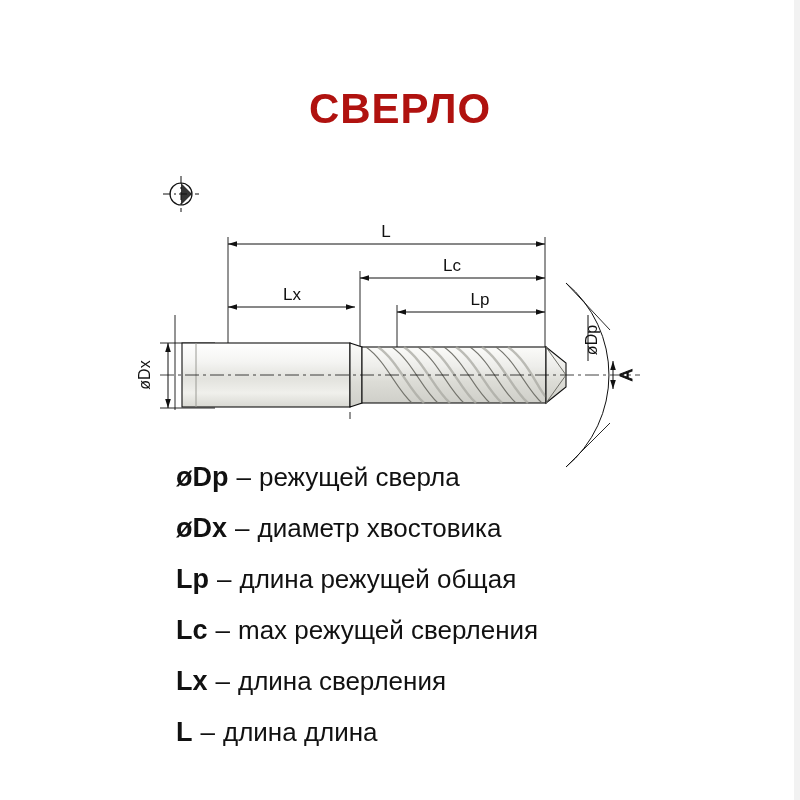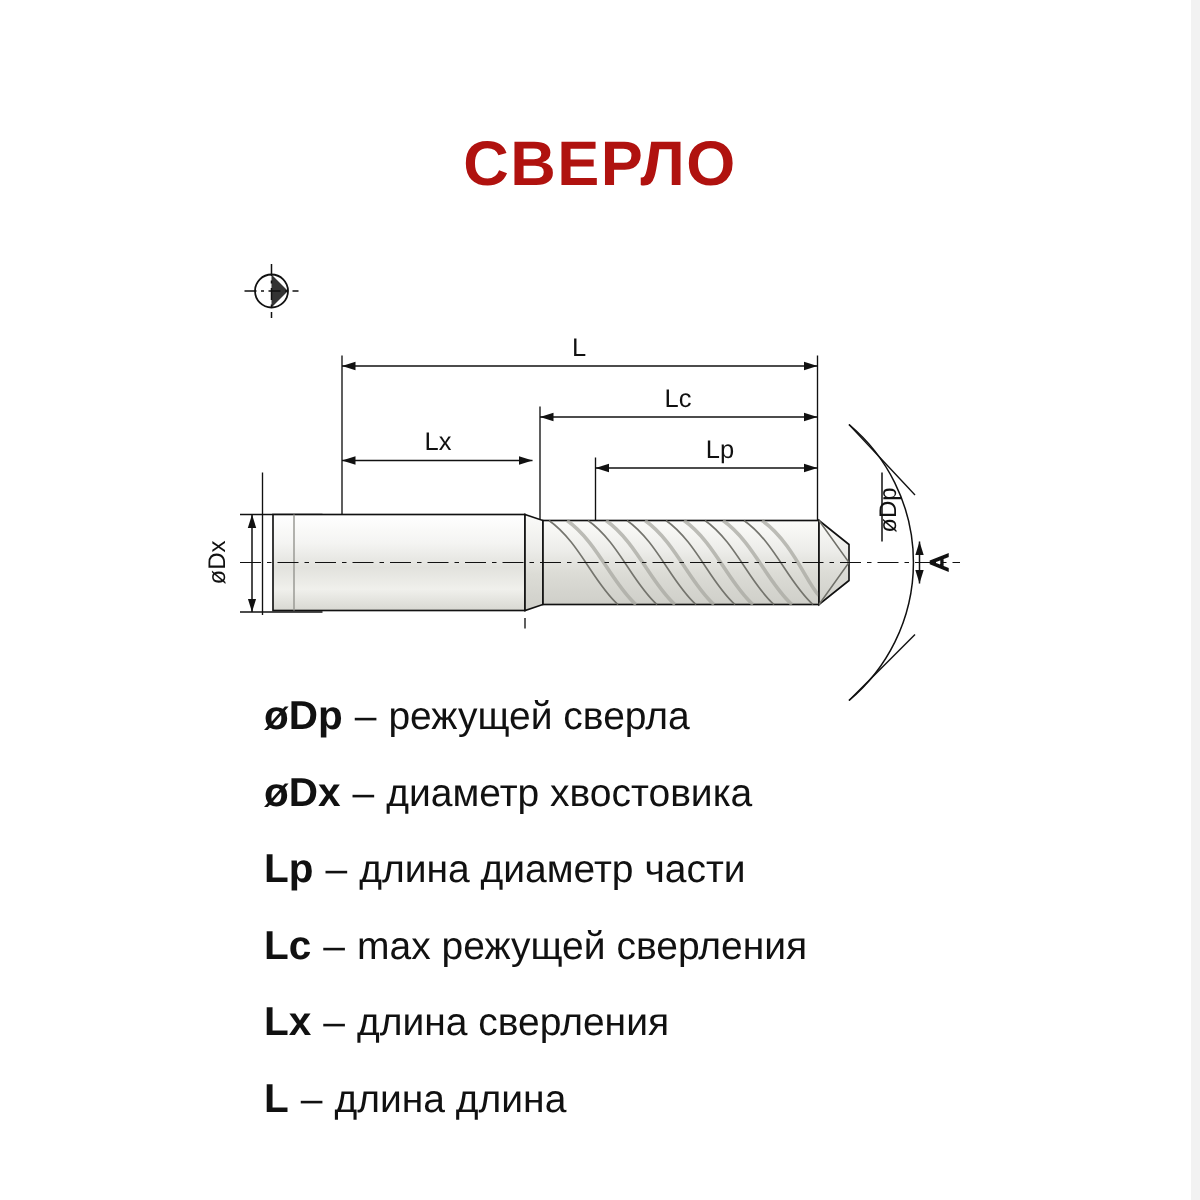--- a/index.html
+++ b/index.html
@@ -229,21 +229,21 @@
 
     <div class="legend-row">
       <span class="legend-sym">øDx</span>
       <span class="legend-dash">–</span>
       <span class="legend-txt">диаметр хвостовика</span>
     </div>
 
     <div class="legend-row">
       <span class="legend-sym">Lp</span>
       <span class="legend-dash">–</span>
-      <span class="legend-txt">длина диаметр части</span>
+      <span class="legend-txt">длина режущей общая</span>
     </div>
 
     <div class="legend-row">
       <span class="legend-sym">Lc</span>
       <span class="legend-dash">–</span>
       <span class="legend-txt">max режущей сверления</span>
     </div>
 
     <div class="legend-row">
       <span class="legend-sym">Lx</span>

